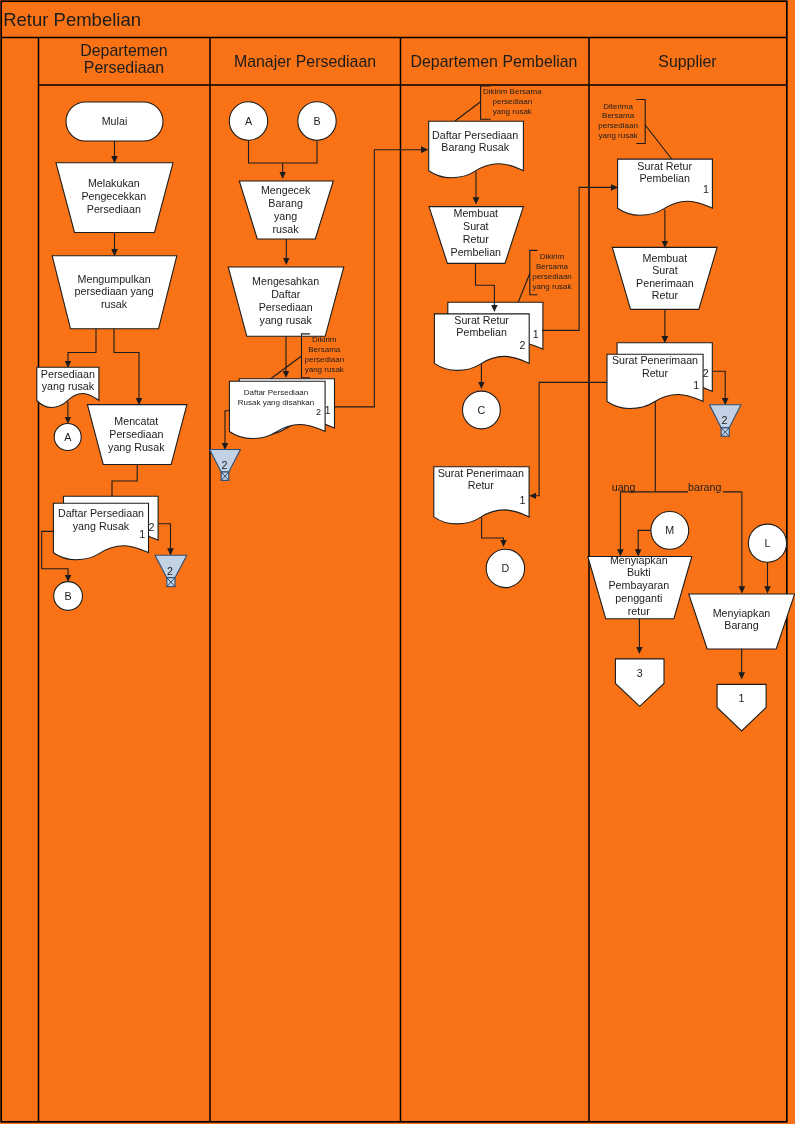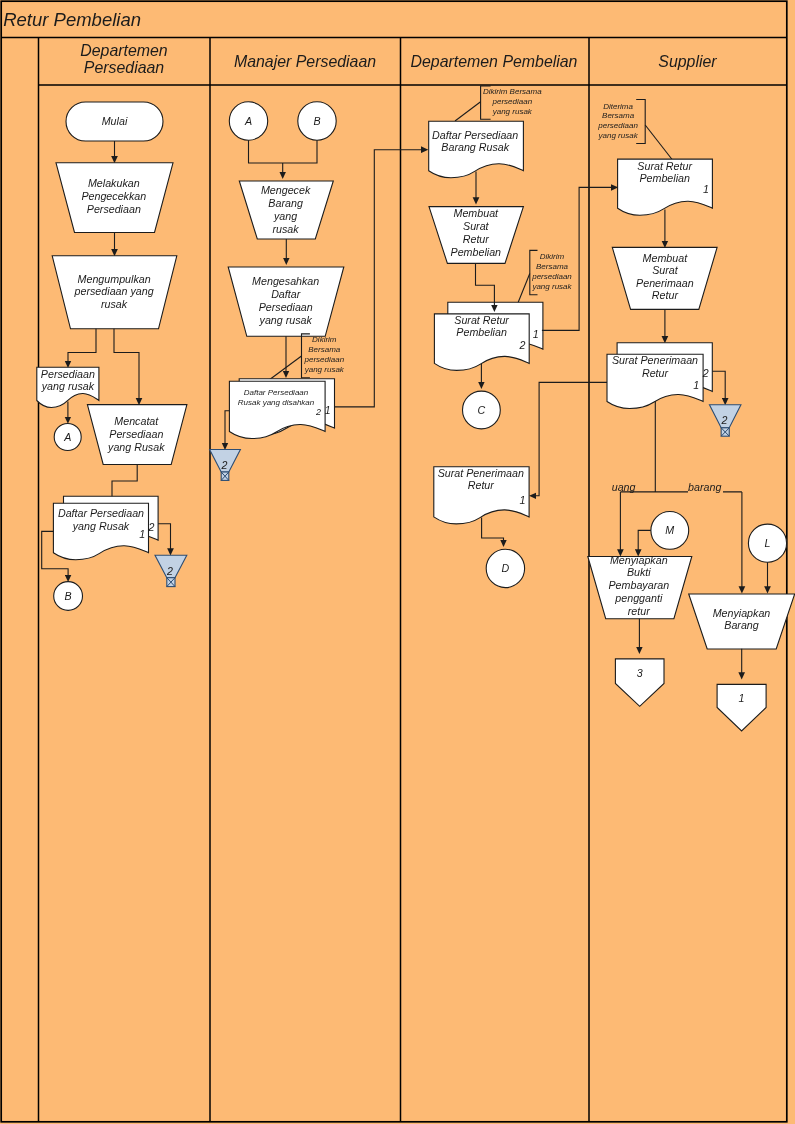--- a/index.html
+++ b/index.html
@@ -1,18 +1,18 @@
 <!DOCTYPE html>
 <html><head>
 <meta charset="utf-8">
 <title>Retur Pembelian</title>
 <style>
   html,body{margin:0;padding:0;background:#ffffff;-webkit-font-smoothing:antialiased;}
   body{width:795px;height:1124px;font-family:"Liberation Sans",sans-serif;overflow:hidden;}
-  #root{position:relative;width:795px;height:1124px;background:#fdba74;font-style:italic;}
+  #root{position:relative;width:795px;height:1124px;background:#f97316;}
   svg{display:block;transform:translateZ(0);}
   text{font-family:"Liberation Sans",sans-serif;fill:#1c1c1c;}
   .ln{fill:none;stroke:#1c1c1c;stroke-width:1.1;}
   .shp{fill:#ffffff;stroke:#1c1c1c;stroke-width:1.1;}
   .frame{fill:none;stroke:#000000;stroke-width:1.7;}
   .div-v{fill:none;stroke:#000000;stroke-width:1.5;}
   .div-h{fill:none;stroke:#000000;stroke-width:1.3;}
   .arch{fill:#c2d2e4;stroke:#2d4d73;stroke-width:1.1;}
   .archbox{fill:#ffffff;stroke:#2d4d73;stroke-width:1;}
 </style>

